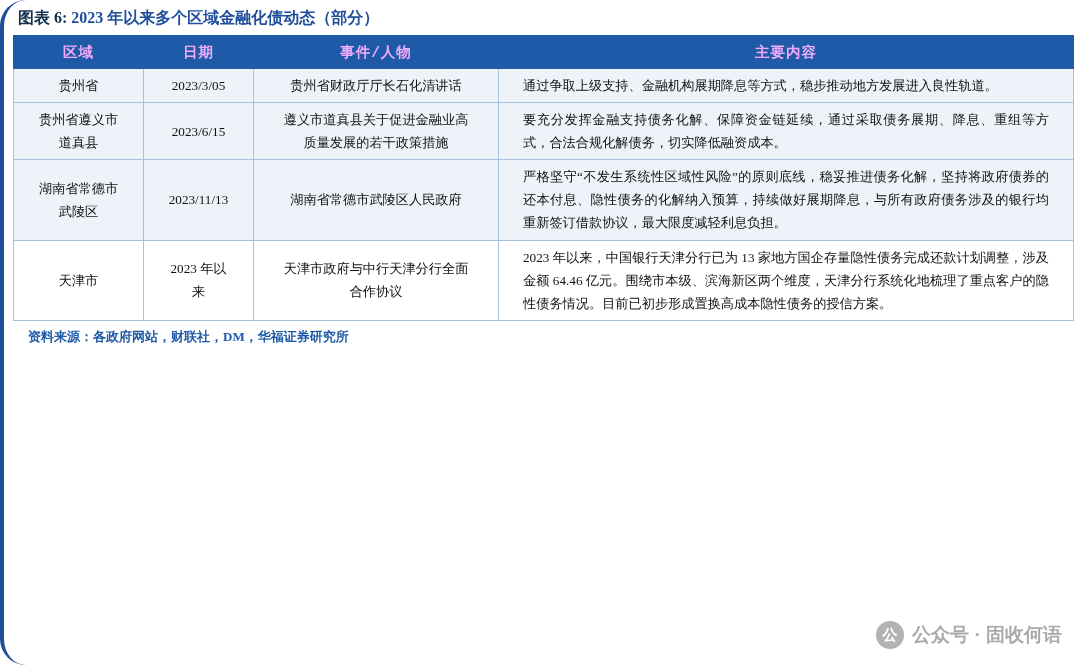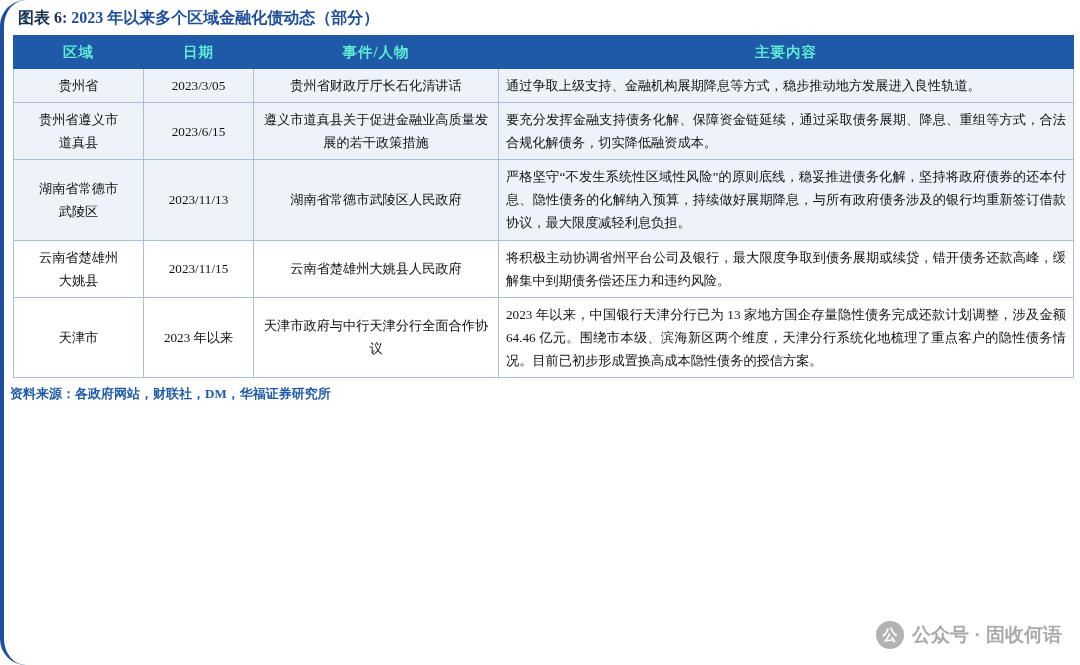--- a/index.html
+++ b/index.html
@@ -34,53 +34,54 @@
     color: #14324f;
   }
   table.main {
     border-collapse: collapse;
     width: 1060px;
     margin-left: 9px;
     table-layout: fixed;
   }
   table.main th {
     background: #1f5aa8;
-    color: #5eead4;
+    color: #f0abfc;
     font-weight: bold;
     font-size: 14.5px;
     height: 30px;
     border: 1px solid #1f5aa8;
     letter-spacing: 1px;
+    font-family: Liberation Mono, monospace;
   }
   table.main td {
     border: 1px solid #a9c0dd;
     font-size: 13.2px;
     color: #111111;
     line-height: 1.75;
-    padding: 5px 7px;
+    padding: 5px 24px;
     vertical-align: middle;
   }
   td.c-region, td.c-date, td.c-event {
     text-align: center;
   }
   td.c-content {
     text-align: justify;
     text-align-last: left;
     padding-left: 10px;
     padding-right: 10px;
   }
   tr.shade td {
     background: #eef3fa;
   }
   tr.plain td {
     background: #ffffff;
   }
   .src {
     margin-top: 7px;
-    padding-left: 6px;
+    padding-left: 24px;
     font-size: 13px;
     font-weight: bold;
     color: #1f5aa8;
     font-family: "Liberation Serif", serif;
   }
   .watermark {
     position: absolute;
     right: 18px;
     bottom: 16px;
     display: flex;
@@ -142,26 +143,20 @@
         <td class="c-event">遵义市道真县关于促进金融业高质量发展的若干政策措施</td>
         <td class="c-content">要充分发挥金融支持债务化解、保障资金链延续，通过采取债务展期、降息、重组等方式，合法合规化解债务，切实降低融资成本。</td>
       </tr>
       <tr class="shade">
         <td class="c-region">湖南省常德市<br>武陵区</td>
         <td class="c-date">2023/11/13</td>
         <td class="c-event">湖南省常德市武陵区人民政府</td>
         <td class="c-content">严格坚守“不发生系统性区域性风险”的原则底线，稳妥推进债务化解，坚持将政府债券的还本付息、隐性债务的化解纳入预算，持续做好展期降息，与所有政府债务涉及的银行均重新签订借款协议，最大限度减轻利息负担。</td>
       </tr>
       <tr class="plain">
-        <td class="c-region">云南省楚雄州<br>大姚县</td>
-        <td class="c-date">2023/11/15</td>
-        <td class="c-event">云南省楚雄州大姚县人民政府</td>
-        <td class="c-content">将积极主动协调省州平台公司及银行，最大限度争取到债务展期或续贷，错开债务还款高峰，缓解集中到期债务偿还压力和违约风险。</td>
-      </tr>
-      <tr class="plain">
         <td class="c-region">天津市</td>
         <td class="c-date">2023 年以来</td>
         <td class="c-event">天津市政府与中行天津分行全面合作协议</td>
         <td class="c-content">2023 年以来，中国银行天津分行已为 13 家地方国企存量隐性债务完成还款计划调整，涉及金额 64.46 亿元。围绕市本级、滨海新区两个维度，天津分行系统化地梳理了重点客户的隐性债务情况。目前已初步形成置换高成本隐性债务的授信方案。</td>
       </tr>
     </tbody>
   </table>
 
   <div class="src">资料来源：各政府网站，财联社，DM，华福证券研究所</div>
 

